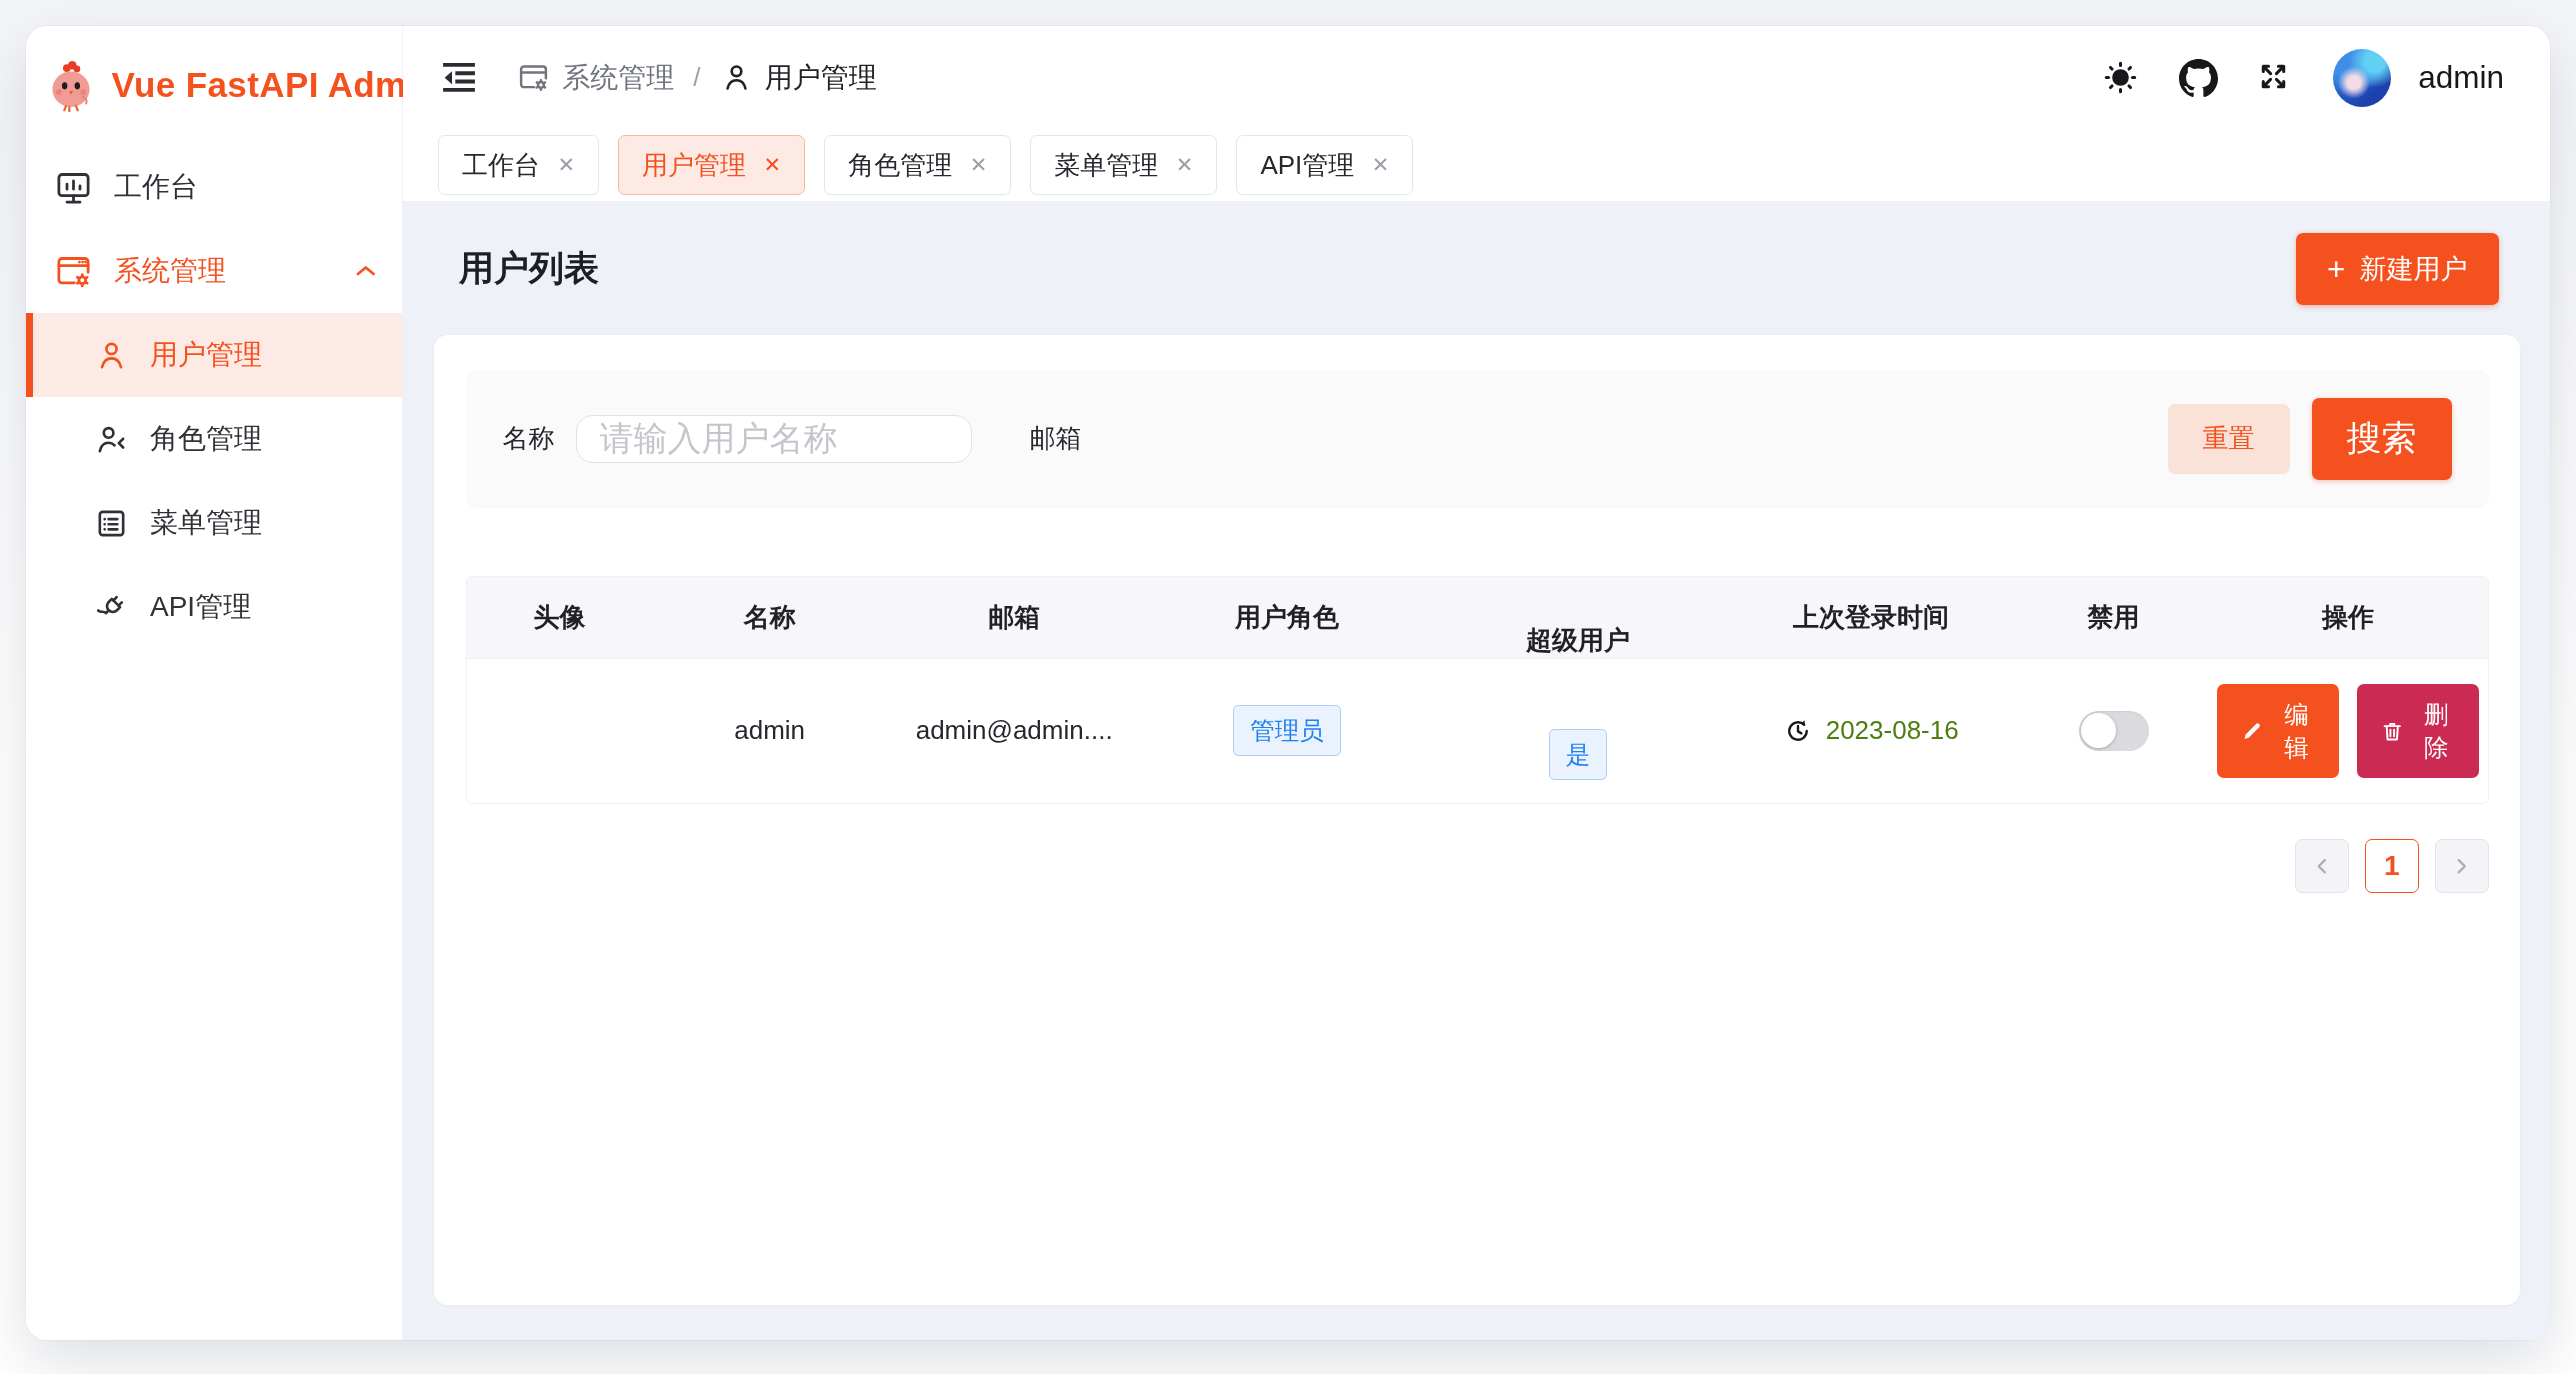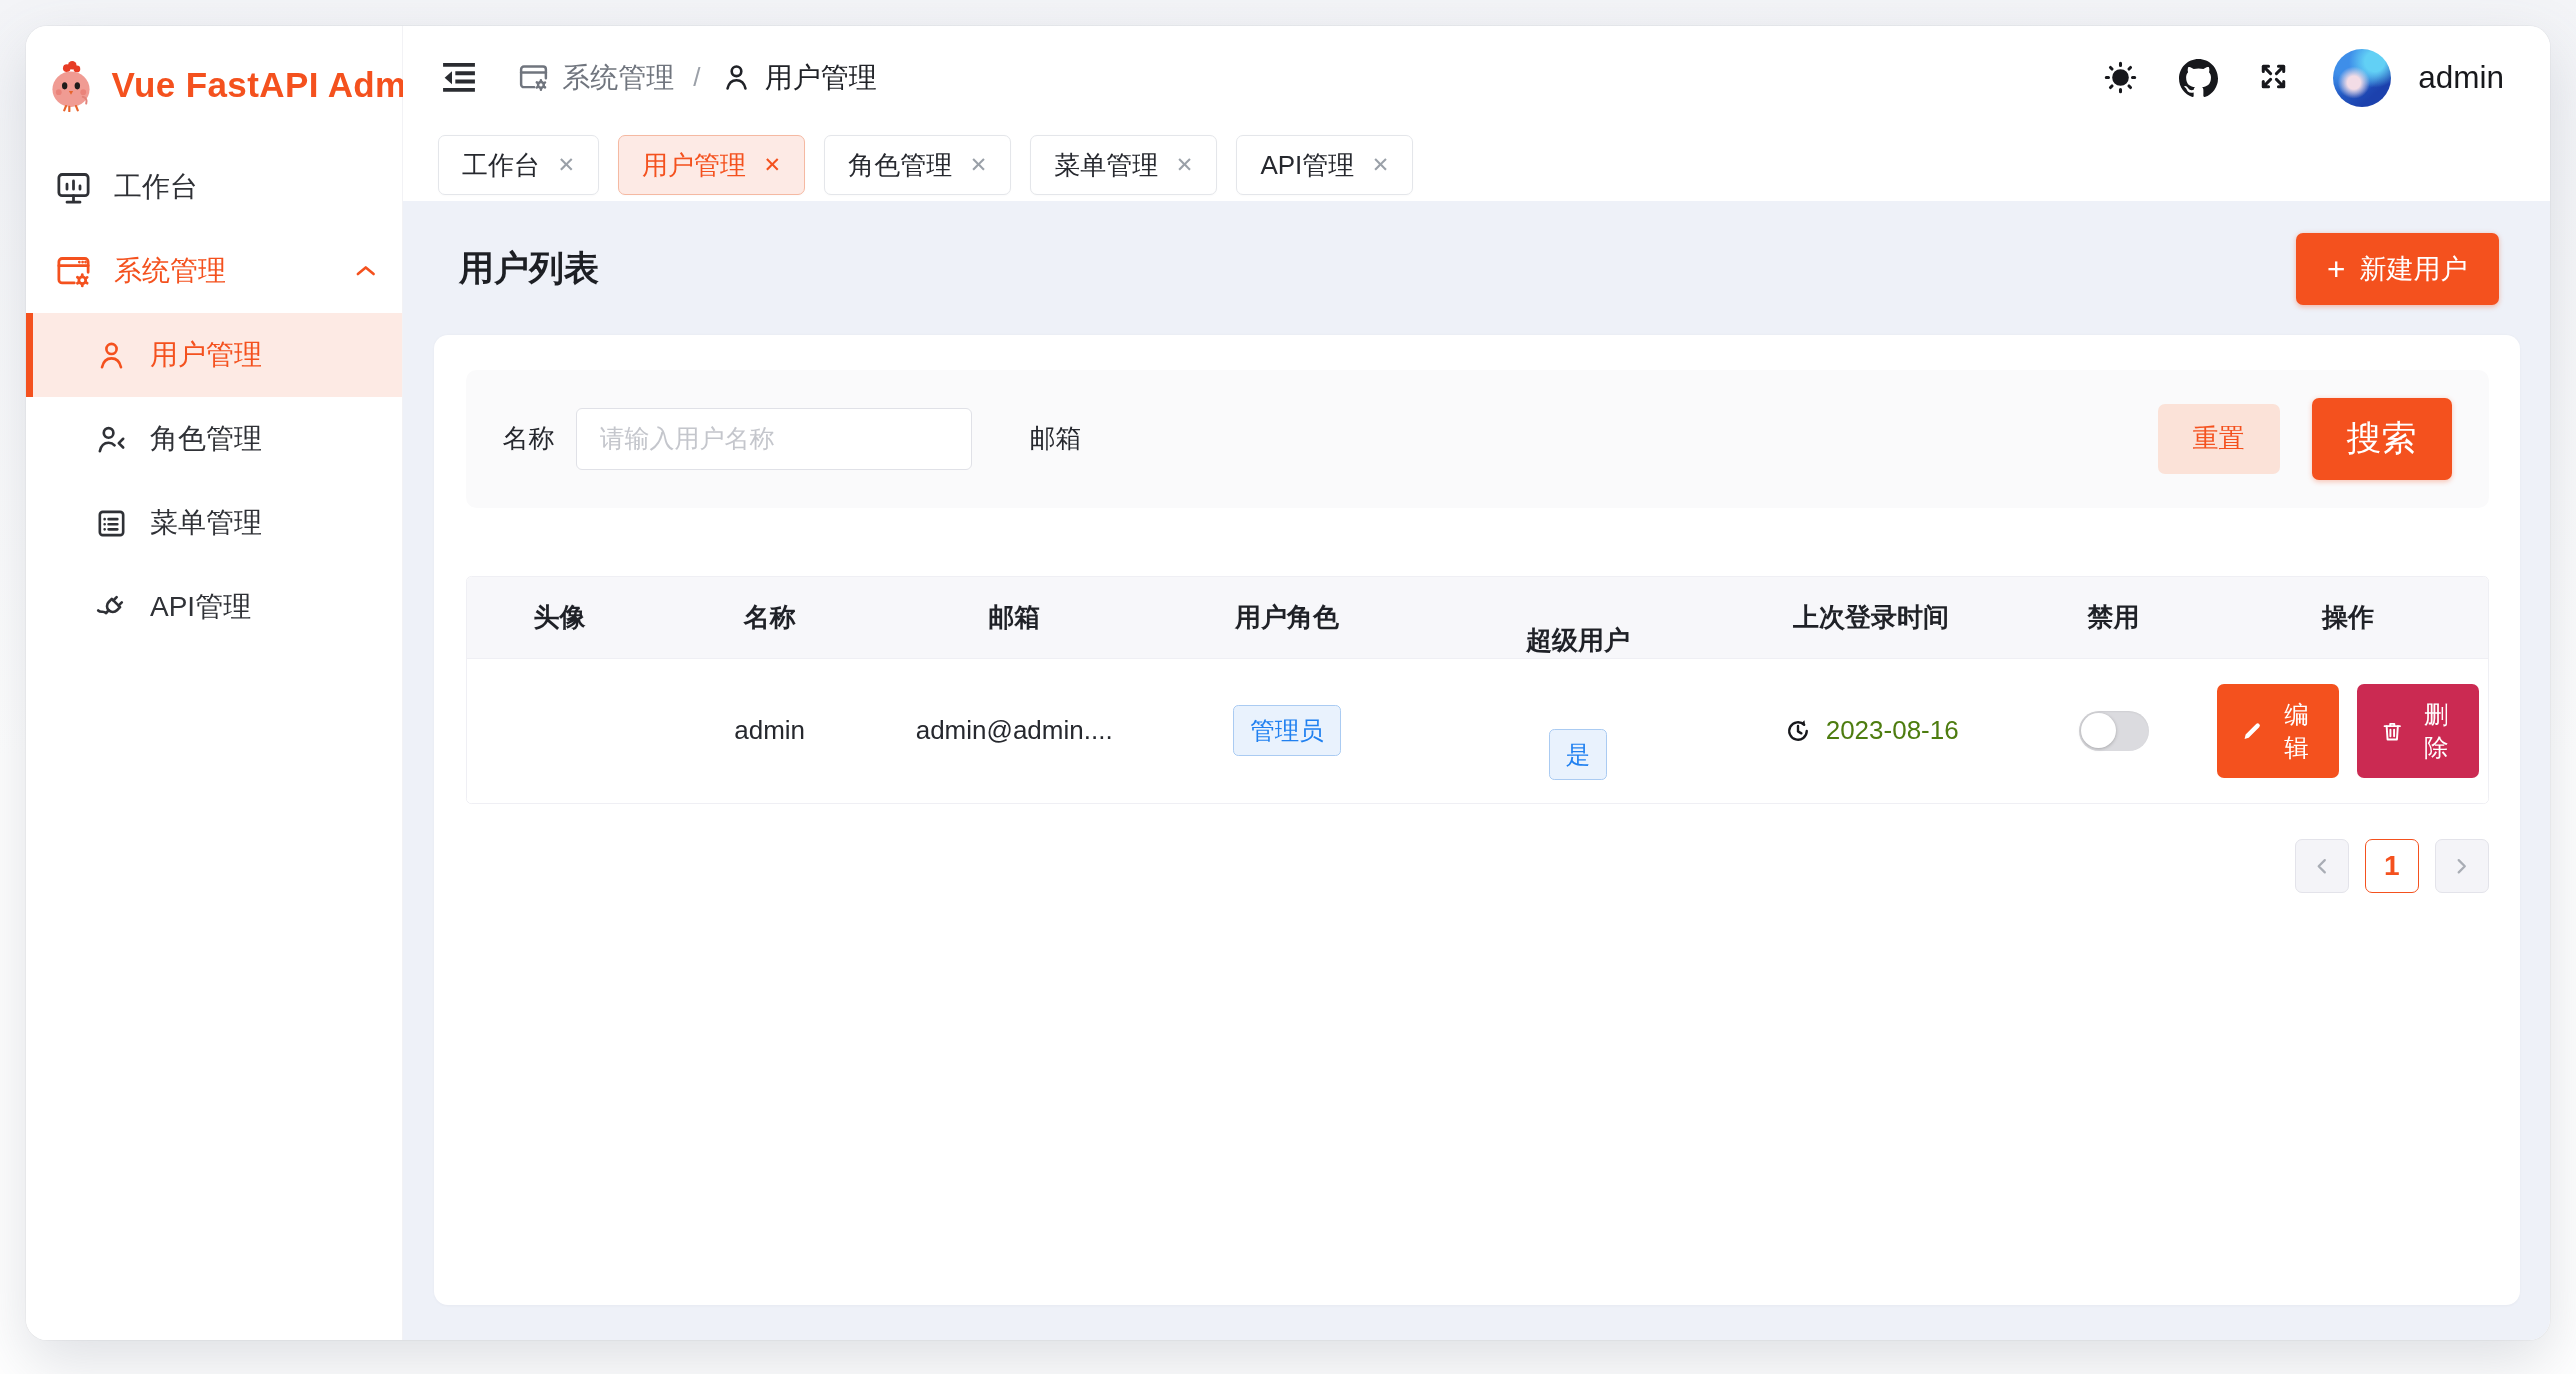--- a/index.html
+++ b/index.html
@@ -80,26 +80,26 @@
     flex:1; margin:3.5px 30px 35px 31px; background:#fff; border-radius:14px;
     padding:35px 31.5px; box-shadow:0 0.9px 2.6px rgba(40,50,70,.04); min-height:0;
   }
   
   .filter-bar {
     background:#fafafb; border-radius:10.5px; padding:28px 37px;
     display:flex; align-items:center;
   }
   .f-label { font-size:26px; color:#26282e; margin-right:21px; white-space:nowrap; }
   .f-input {
-    width:396px; height:62px; background:#fff; border:0.9px solid #e0e1e7; border-radius:6px;
-    padding:0 23px; font-size:25px; color:#26282e; font-family:inherit; outline:none;
+    width:396px; height:48px; background:#fff; border:0.9px solid #e0e1e7; border-radius:17px;
+    padding:0 23px; font-size:34px; color:#26282e; font-family:inherit; outline:none;
   }
   .f-input::placeholder { color:#c4c6cc; }
   .f-gap { width:58px; }
-  .filter-actions { margin-left:auto; display:flex; align-items:center; gap:32px; }
+  .filter-actions { margin-left:auto; display:flex; align-items:center; gap:22px; }
   .btn-reset { background:#fbe2d8; color:#f4511e; border-radius:7px; padding:17.5px 35px; font-size:26px; }
   .btn-search { background:#f4511e; color:#fff; border-radius:7px; padding:17.5px 35px; font-size:35px; box-shadow:0 1.8px 5.3px rgba(244,81,30,.3); }
   
   .table { margin-top:68px; border:0.9px solid #efeff4; border-radius:5.3px; overflow:hidden; }
   .t-row { display:flex; align-items:center; }
   .t-head { background:#f7f7fa; height:81px; font-weight:700; color:#1f2127; }
   .t-cell { font-size:26px; display:flex; align-items:center; justify-content:center; text-align:center; padding:0 8.8px; }
   .t-body-row { height:145px; border-top:0.9px solid #efeff4; background:#fff; }
   .c1{flex:0 0 9.2%;text-align:right;} .c2{flex:0 0 11.6%;} .c3{flex:0 0 12.6%;} .c4{flex:0 0 14.4%;}
   .c5{flex:0 0 14.4%;margin-top:47px;} .c6{flex:0 0 14.6%;} .c7{flex:0 0 9.4%;} .c8{flex:1;}

